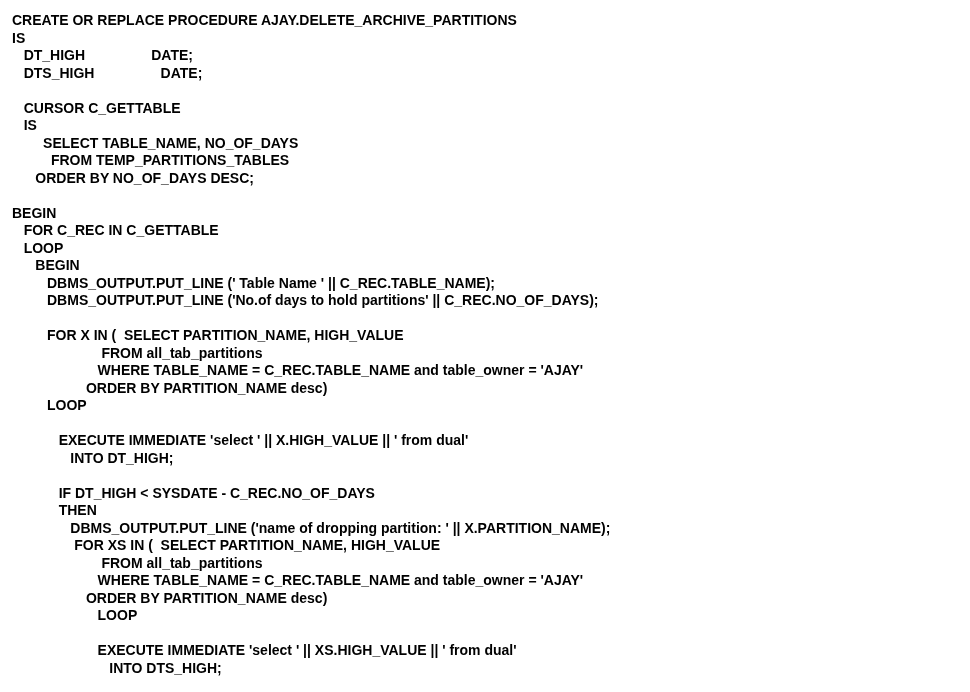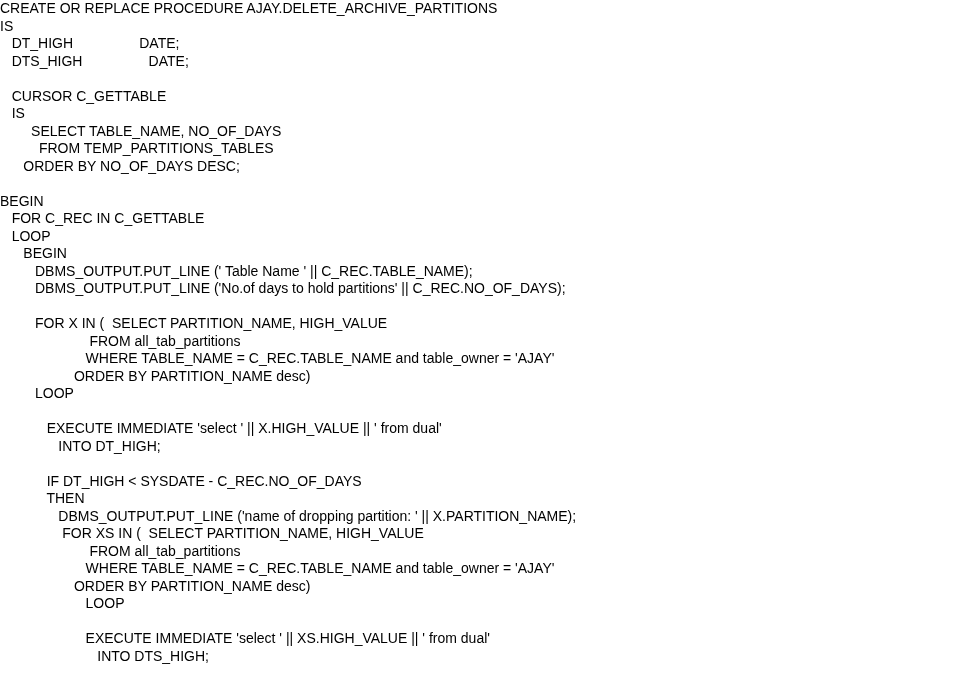--- a/index.html
+++ b/index.html
@@ -15,21 +15,22 @@
       letter-spacing: 0;
     }
     pre {
       margin: 0;
       padding: 0;
       font-family: inherit;
       white-space: pre;
       tab-size: 4;
     }
     .code-container {
-      padding: 0;
+      padding: 12px;
+      font-weight: bold;
     }
   </style>
 </head>
 <body>
 
 <div class="code-container">
   <pre id="code-pre">CREATE OR REPLACE PROCEDURE AJAY.DELETE_ARCHIVE_PARTITIONS
 IS
    DT_HIGH                 DATE;
    DTS_HIGH                 DATE;

